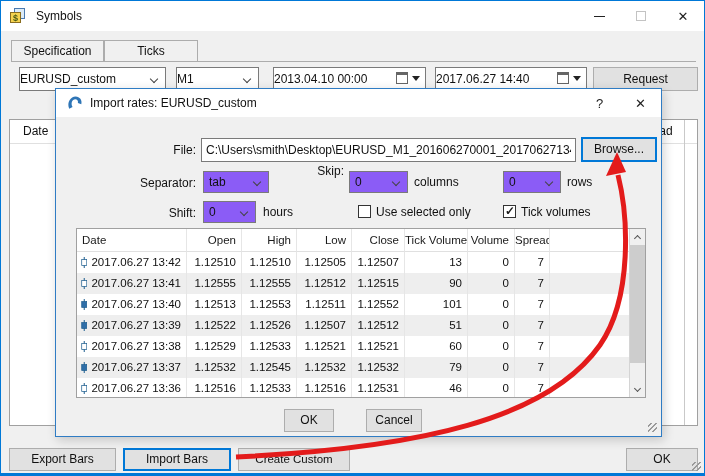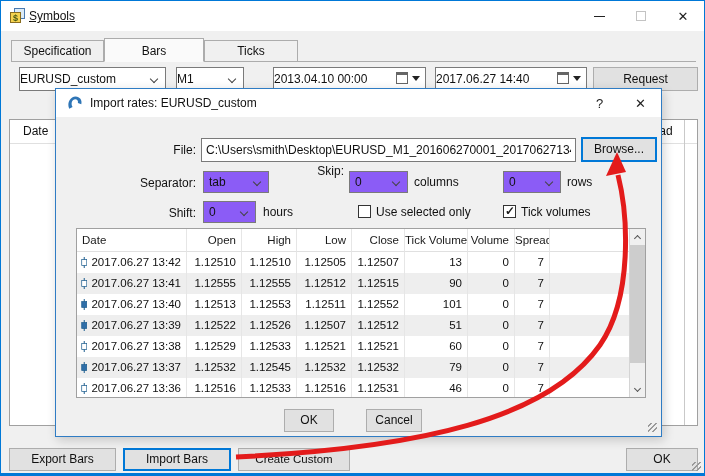--- a/index.html
+++ b/index.html
@@ -7,21 +7,21 @@
        font-family:"Liberation Sans",sans-serif;font-size:12px;color:#111;background:#fff;}
   *{box-sizing:border-box;}
 
   
   .mainwin{position:absolute;inset:0;background:#f0f0f0;border:1px solid #0078d7;border-bottom-width:3px;}
   .titlebar{position:absolute;left:0;top:0;right:0;height:30px;background:#fff;display:flex;align-items:center;}
   .titlebar .appicon{margin-left:9px;width:17px;height:17px;position:relative;flex:0 0 auto;}
   .appicon .back{position:absolute;left:4px;top:0;width:11px;height:11px;background:#dcebf7;border:1px solid #4a7ab0;}
   .appicon .front{position:absolute;left:0;top:4px;width:11px;height:11px;background:#f5d34f;border:1px solid #8a6d1f;
                   font-size:9px;line-height:10px;text-align:center;color:#4a5a14;font-weight:bold;}
-  .titlebar .wtitle{margin-left:2px;text-decoration:underline;}
+  .titlebar .wtitle{margin-left:9px;}
   .wctrls{margin-left:auto;display:flex;height:30px;}
   .wbtn{width:42px;height:30px;display:flex;align-items:center;justify-content:center;font-size:13px;color:#222;}
   .wbtn .dash{width:11px;height:0;border-top:1.6px solid #222;}
   .wbtn .maxbox{width:10px;height:10px;border:1px solid #c3c3c3;}
 
   
   .tabstrip{position:absolute;left:10px;right:8px;top:37px;height:24px;border-bottom:1px solid #acacac;
             display:flex;align-items:flex-end;}
   .tab{height:21px;line-height:20px;border:1px solid #acacac;border-bottom:none;background:#f0f0f0;
        text-align:center;cursor:default;}
@@ -122,30 +122,29 @@
           <span class="maxbox"></span>
         </span>
       <span class="wbtn">
           <span>✕</span>
         </span>
     </span>
   </div>
 
   <div class="tabstrip">
     <div class="tab" style="width:93px">Specification</div>
-    <div class="tab active" style="width:100px">Bars</div>
     <div class="tab" style="width:94px">Ticks</div>
   </div>
 
   <div class="toolbar">
     <div class="combo" style="left:18px;width:147px">
       <span>EURUSD_custom</span>
       <span class="chev"></span>
     </div>
-    <div class="combo" style="left:175px;width:68px">
+    <div class="combo" style="left:175px;width:83px">
       <span>M1</span>
       <span class="chev"></span>
     </div>
     <div class="datefield" style="left:272px;width:153px">
       <span>2013.04.10 00:00</span>
       <span class="calgrp">
           <span class="calicon"></span>
           <span class="darr"></span>
         </span>
     </div>

